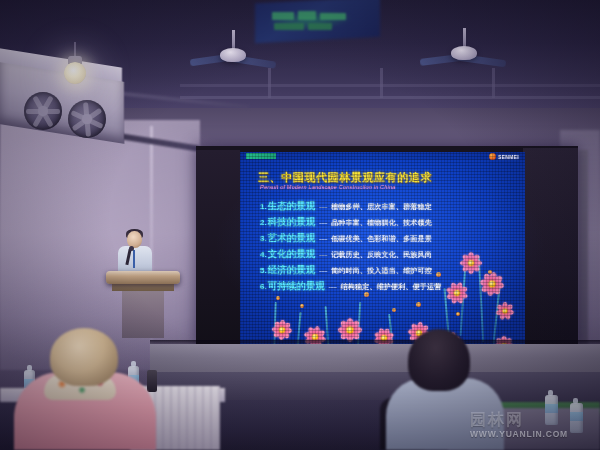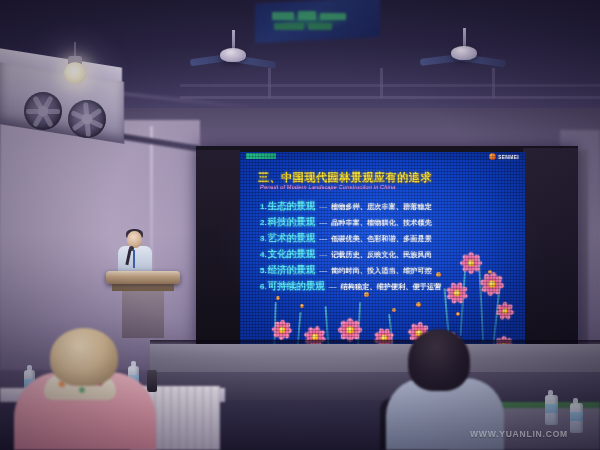--- a/index.html
+++ b/index.html
@@ -769,17 +769,18 @@
     <div class="aud-left-hair"></div>
 
     <div class="aud-right-chair"></div>
     <div class="aud-right-body"></div>
     <div class="aud-right-hair"></div>
 
     <div class="proj-haze"></div>
     <div class="room-vignette"></div>
 
     <div class="watermark">
+      <div class="wm-glyphs">园林网</div>
       <div class="wm-url">WWW.YUANLIN.COM</div>
     </div>
 
   </div>
 </div>
 
 </body></html>

